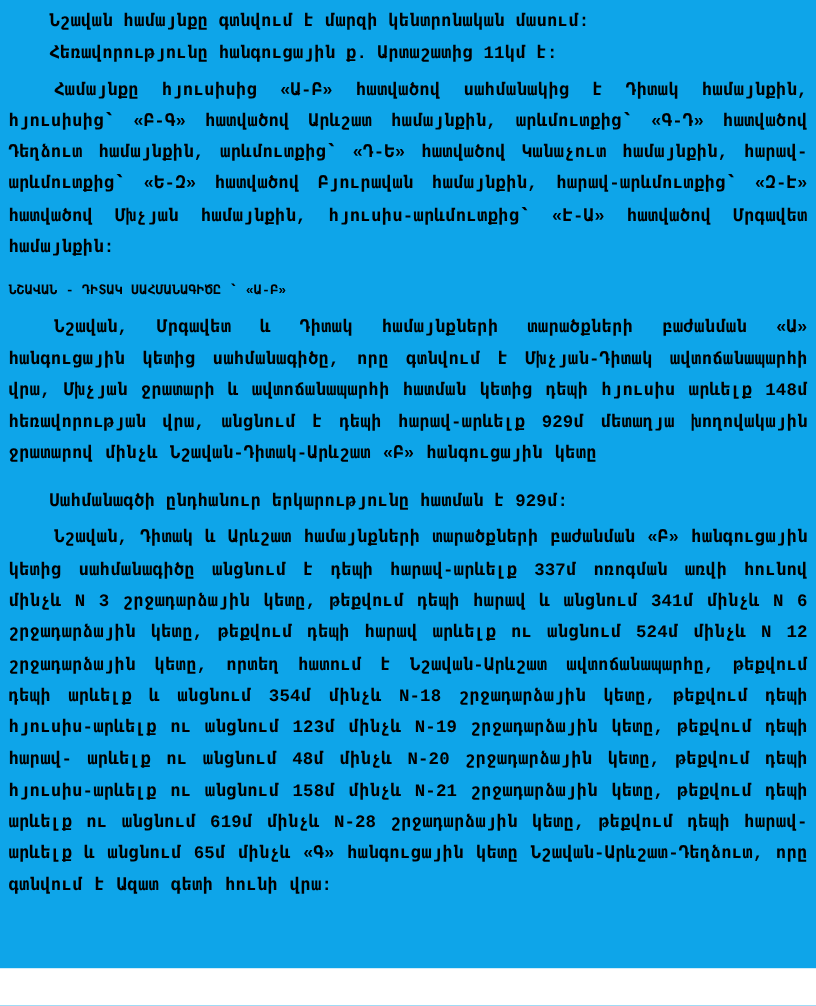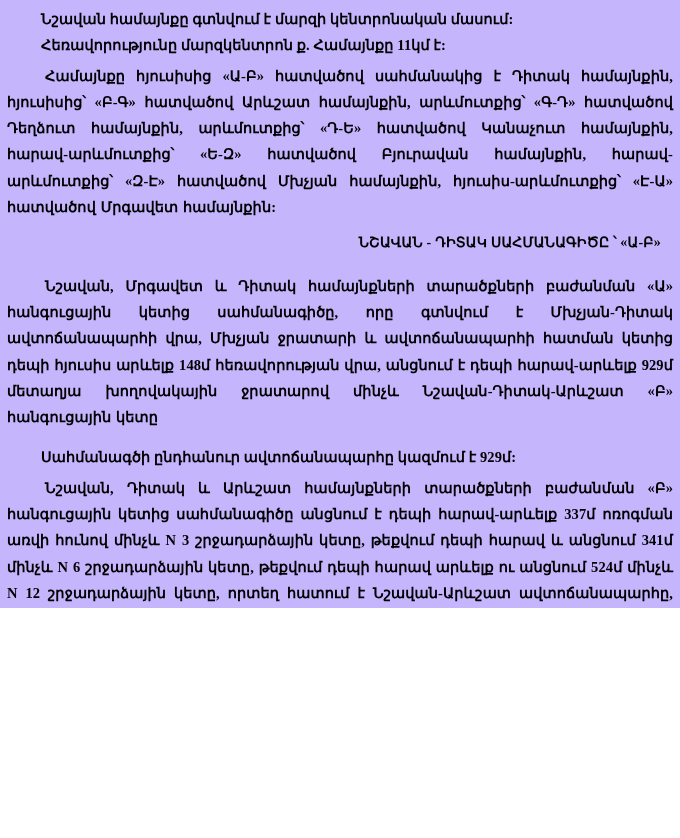--- a/index.html
+++ b/index.html
@@ -3,25 +3,25 @@
 <meta charset="utf-8">
 <style>
   html, body {
     margin: 0;
     padding: 0;
     background: #ffffff;
   }
   .page {
     position: relative;
     width: 680px;
-    height: 608px;
+    height: 807px;
     box-sizing: border-box;
-    background: #c4b5fd;
+    background: #0ea5e9;
     color: #000000;
-    font-family: Liberation Serif, serif;
+    font-family: Liberation Mono, monospace;
     font-weight: bold;
     font-size: 14.5px;
     line-height: 26.3px;
     padding: 6px 3px 0 3px;
     overflow: hidden;
     -webkit-font-smoothing: none;
   }
   .para {
     margin: 4px;
     text-align: justify;
@@ -29,43 +29,43 @@
     letter-spacing: 0.1px;
     word-spacing: 1px;
   }
   .para-plain {
     margin: 0;
     text-align: left;
     text-indent: 38px;
     letter-spacing: 0.1px;
   }
   .section-heading {
-    margin: 16px;
-    text-align: right;
-    font-size: 14px;
+    margin: 4px;
+    text-align: left;
+    font-size: 11px;
     font-weight: bold;
     letter-spacing: 0.2px;
   }
   .gap-sm { margin-top: 10px; }
   .gap-md { margin-top: 14px; }
   .gap-xl { margin-top: 52px; }
 </style>
 </head>
 <body>
 
 <div class="page">
 
   <p class="para-plain">Նշավան համայնքը գտնվում է մարզի կենտրոնական մասում:</p>
 
-  <p class="para-plain">Հեռավորությունը մարզկենտրոն ք. Համայնքը 11կմ է:</p>
+  <p class="para-plain">Հեռավորությունը հանգուցային ք. Արտաշատից 11կմ է:</p>
 
   <p class="para">Համայնքը հյուսիսից «Ա-Բ» հատվածով սահմանակից է Դիտակ համայնքին, հյուսիսից՝ «Բ-Գ» հատվածով Արևշատ համայնքին, արևմուտքից՝ «Գ-Դ» հատվածով Դեղձուտ համայնքին, արևմուտքից՝ «Դ-Ե» հատվածով Կանաչուտ համայնքին, հարավ-արևմուտքից՝ «Ե-Զ» հատվածով Բյուրավան համայնքին, հարավ-արևմուտքից՝ «Զ-Է» հատվածով Մխչյան համայնքին, հյուսիս-արևմուտքից՝ «Է-Ա» հատվածով Մրգավետ համայնքին:</p>
 
   <h2 class="section-heading gap-sm">ՆՇԱՎԱՆ - ԴԻՏԱԿ ՍԱՀՄԱՆԱԳԻԾԸ ՝ «Ա-Բ»</h2>
 
   <p class="para">Նշավան, Մրգավետ և Դիտակ համայնքների տարածքների բաժանման «Ա» հանգուցային կետից սահմանագիծը, որը գտնվում է Մխչյան-Դիտակ ավտոճանապարհի վրա, Մխչյան ջրատարի և ավտոճանապարհի հատման կետից դեպի հյուսիս արևելք 148մ հեռավորության վրա, անցնում է դեպի հարավ-արևելք 929մ մետաղյա խողովակային ջրատարով մինչև Նշավան-Դիտակ-Արևշատ «Բ» հանգուցային կետը</p>
 
-  <p class="para-plain gap-md">Սահմանագծի ընդհանուր ավտոճանապարհը կազմում է 929մ:</p>
+  <p class="para-plain gap-md">Սահմանագծի ընդհանուր երկարությունը հատման է 929մ:</p>
 
 
   <p class="para">Նշավան, Դիտակ և Արևշատ համայնքների տարածքների բաժանման «Բ» հանգուցային կետից սահմանագիծը  անցնում է դեպի հարավ-արևելք 337մ ոռոգման առվի հունով մինչև N 3 շրջադարձային կետը, թեքվում դեպի հարավ և անցնում 341մ մինչև N 6 շրջադարձային կետը, թեքվում դեպի հարավ արևելք ու անցնում 524մ մինչև N 12 շրջադարձային կետը, որտեղ հատում է Նշավան-Արևշատ ավտոճանապարհը, թեքվում դեպի արևելք և անցնում 354մ մինչև N-18 շրջադարձային կետը, թեքվում դեպի հյուսիս-արևելք ու անցնում 123մ մինչև N-19 շրջադարձային կետը, թեքվում դեպի հարավ- արևելք ու անցնում 48մ մինչև N-20 շրջադարձային կետը, թեքվում դեպի հյուսիս-արևելք ու անցնում 158մ մինչև N-21 շրջադարձային կետը, թեքվում դեպի արևելք ու անցնում 619մ մինչև N-28 շրջադարձային կետը, թեքվում դեպի հարավ-արևելք և անցնում 65մ մինչև «Գ» հանգուցային կետը Նշավան-Արևշատ-Դեղձուտ, որը գտնվում է Ազատ գետի հունի վրա:</p>
 
 </div>
 
 </body></html>

